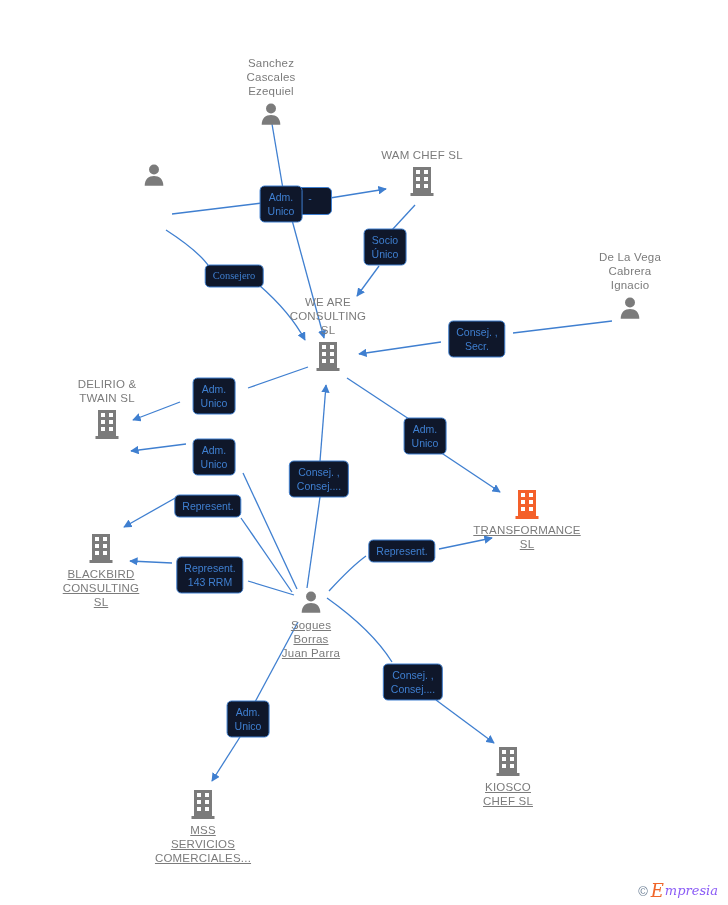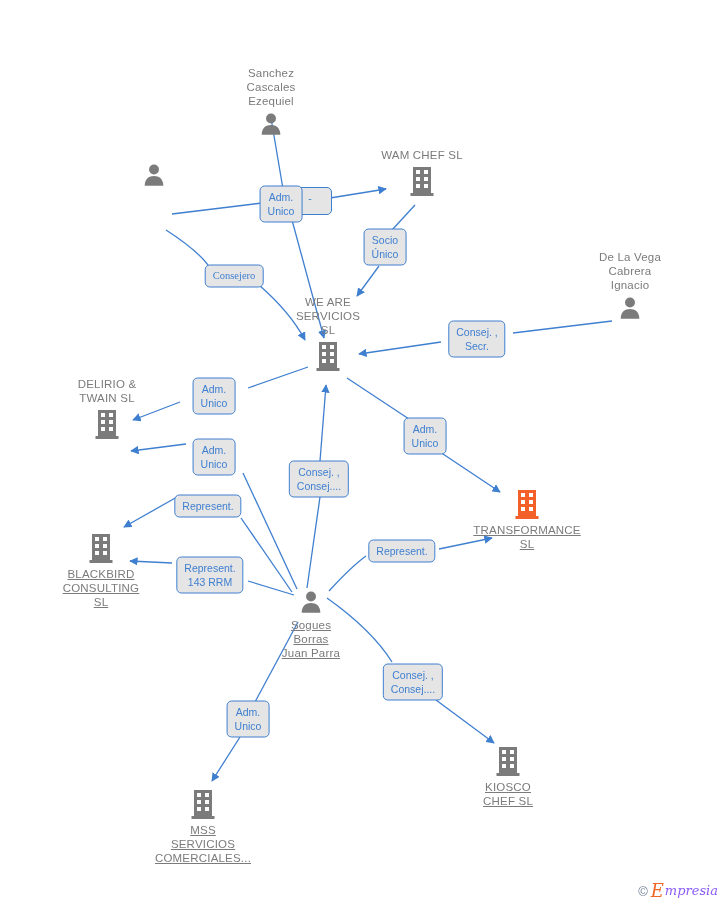--- a/index.html
+++ b/index.html
@@ -48,21 +48,21 @@
   .node-label.above {
     margin-bottom: 3px;
   }
   .node-label.below {
     margin-top: 3px;
     text-decoration: underline;
   }
   .edge-label {
     position: absolute;
     border: 1px solid #3f7fd0;
-    background: #e5e5e5;
+    background: #0f172a;
     border-radius: 5px;
     color: #3f7fd0;
     font-size: 10.5px;
     line-height: 14px;
     text-align: center;
     padding: 3px 7px 4px 7px;
     white-space: pre-line;
     transform: translate(-50%, -50%);
     box-sizing: border-box;
   }
@@ -152,21 +152,21 @@
       <path d="M 439,549 L 492,538" marker-end="url(#arrow)"></path>
 
       <path d="M 327,598 Q 372,630 392,662"></path>
       <path d="M 436,700 L 494,743" marker-end="url(#arrow)"></path>
 
       <path d="M 298,622 L 255,702"></path>
       <path d="M 240,737 L 212,781" marker-end="url(#arrow)"></path>
     </g>
   </svg>
 
-  <div class="node" style="left:271px; top:66px;">
+  <div class="node" style="left:271px; top:56px;">
     <span class="node-label above">Sanchez
 Cascales
 Ezequiel</span>
     <span class="node-icon">
       <svg width="26" height="26" viewBox="0 0 24 24">
           <circle cx="12" cy="7" r="4.6" fill="#7b7b7b"></circle>
           <path d="M3.4 22 C3.4 15.8 7.2 13 12 13 C16.8 13 20.6 15.8 20.6 22 Z" fill="#7b7b7b"></path>
         </svg>
     </span>
   </div>
@@ -205,21 +205,21 @@
     <span class="node-icon">
       <svg width="26" height="26" viewBox="0 0 24 24">
           <circle cx="12" cy="7" r="4.6" fill="#7b7b7b"></circle>
           <path d="M3.4 22 C3.4 15.8 7.2 13 12 13 C16.8 13 20.6 15.8 20.6 22 Z" fill="#7b7b7b"></path>
         </svg>
     </span>
   </div>
 
   <div class="node" style="left:328px; top:295px;">
     <span class="node-label above">WE ARE
-SERVICIOS
+CONSULTING
 SL</span>
     <span class="node-icon">
       <svg width="26" height="32" viewBox="0 0 26 32">
           <rect x="4" y="2" width="18" height="26" fill="#7b7b7b"></rect>
           <rect x="1.5" y="28" width="23" height="3" fill="#7b7b7b"></rect>
           <g fill="#ffffff">
             <rect x="7" y="5" width="4" height="4"></rect>
             <rect x="15" y="5" width="4" height="4"></rect>
             <rect x="7" y="12" width="4" height="4"></rect>
             <rect x="15" y="12" width="4" height="4"></rect>

